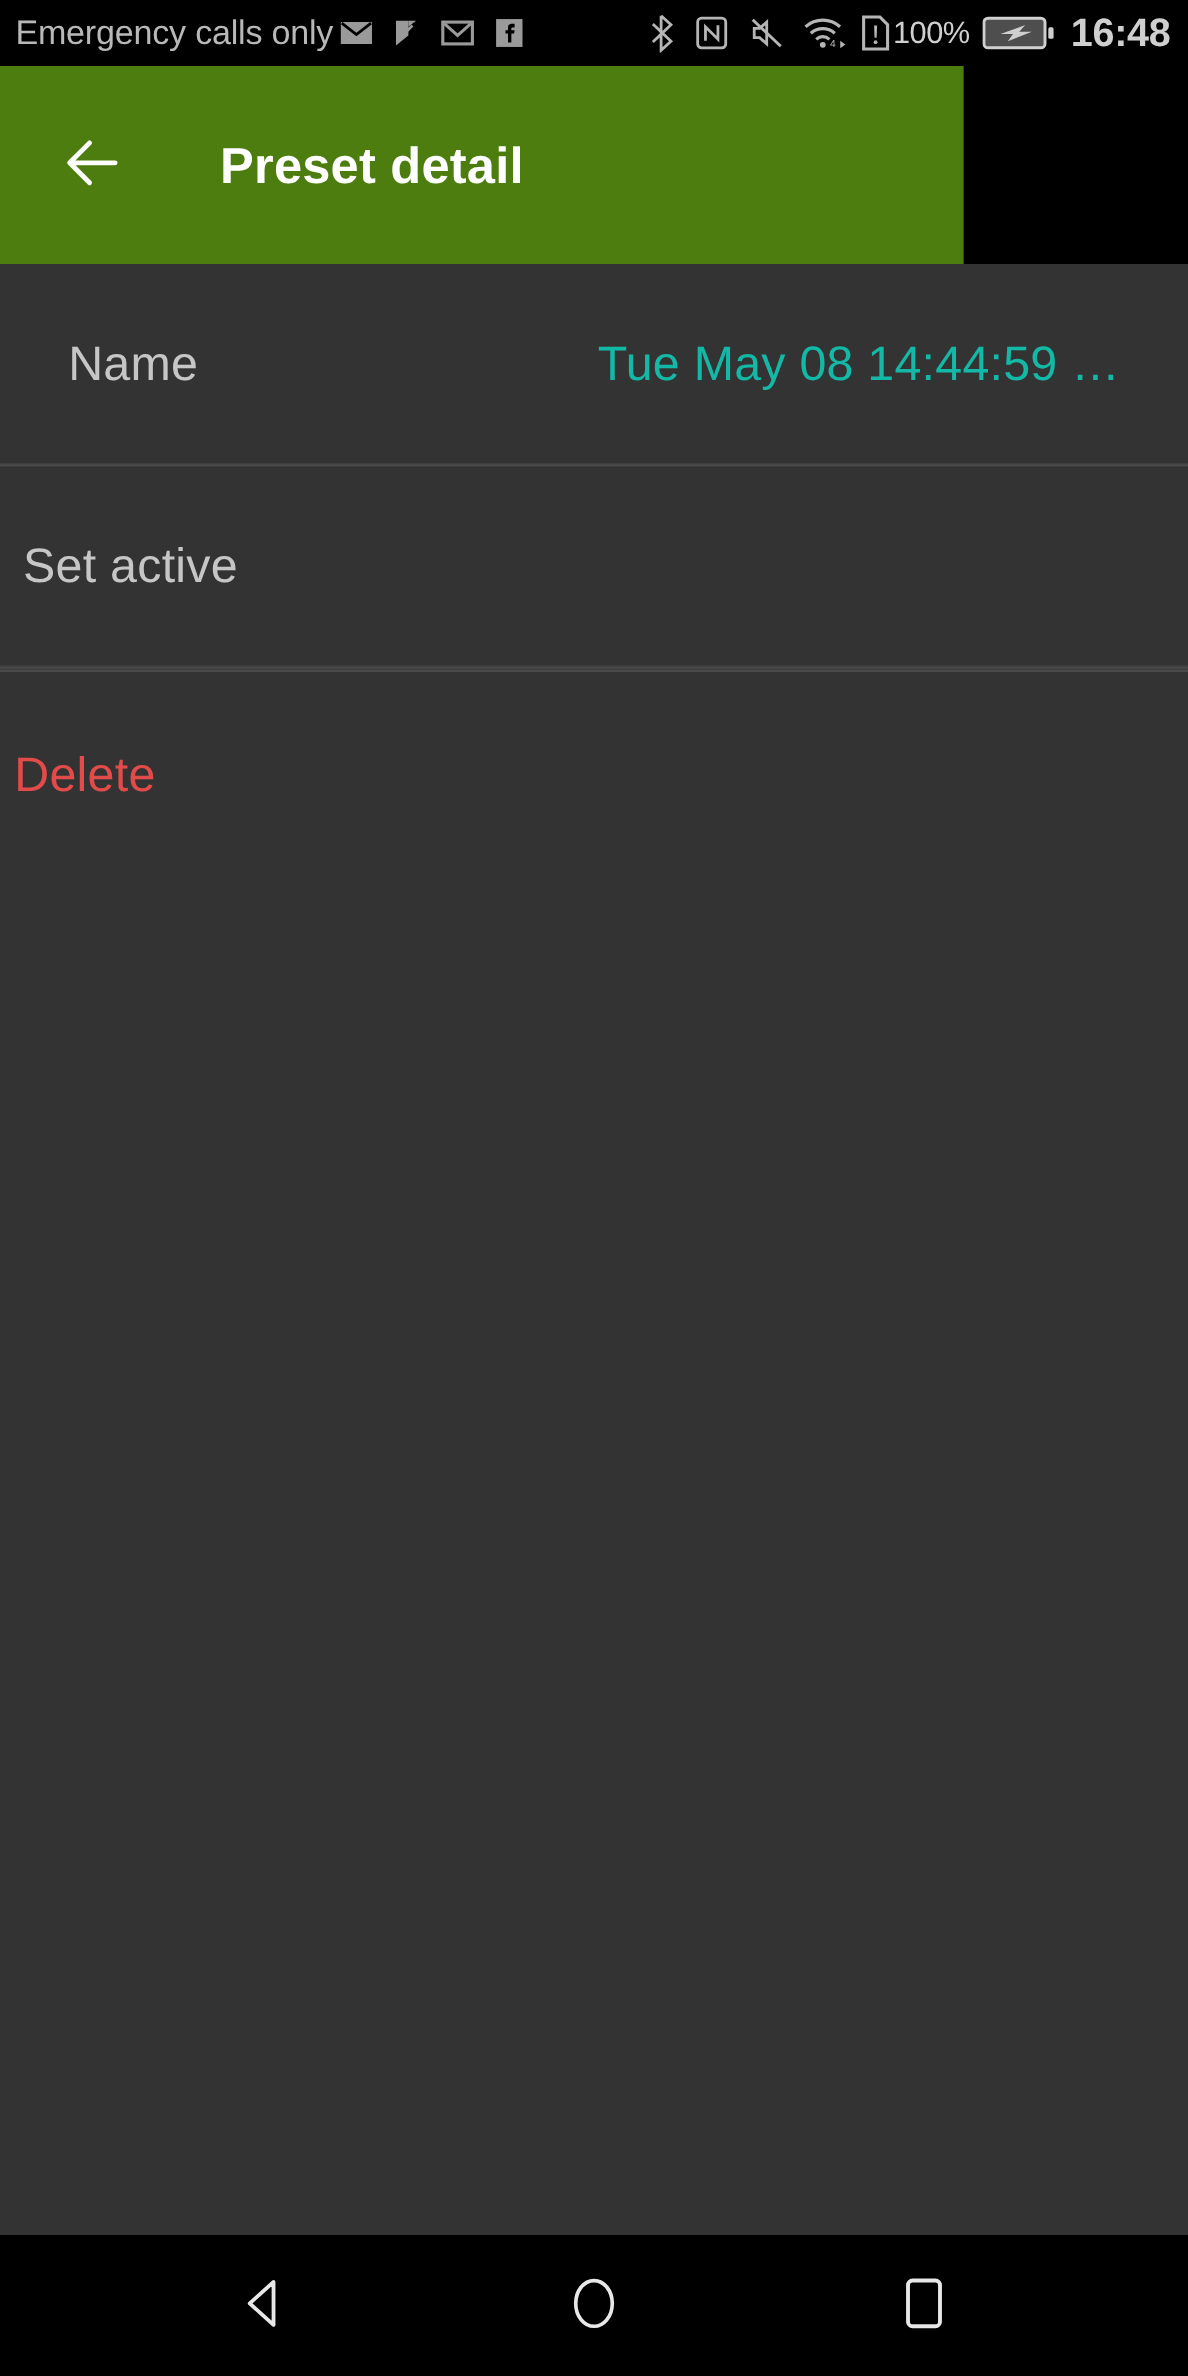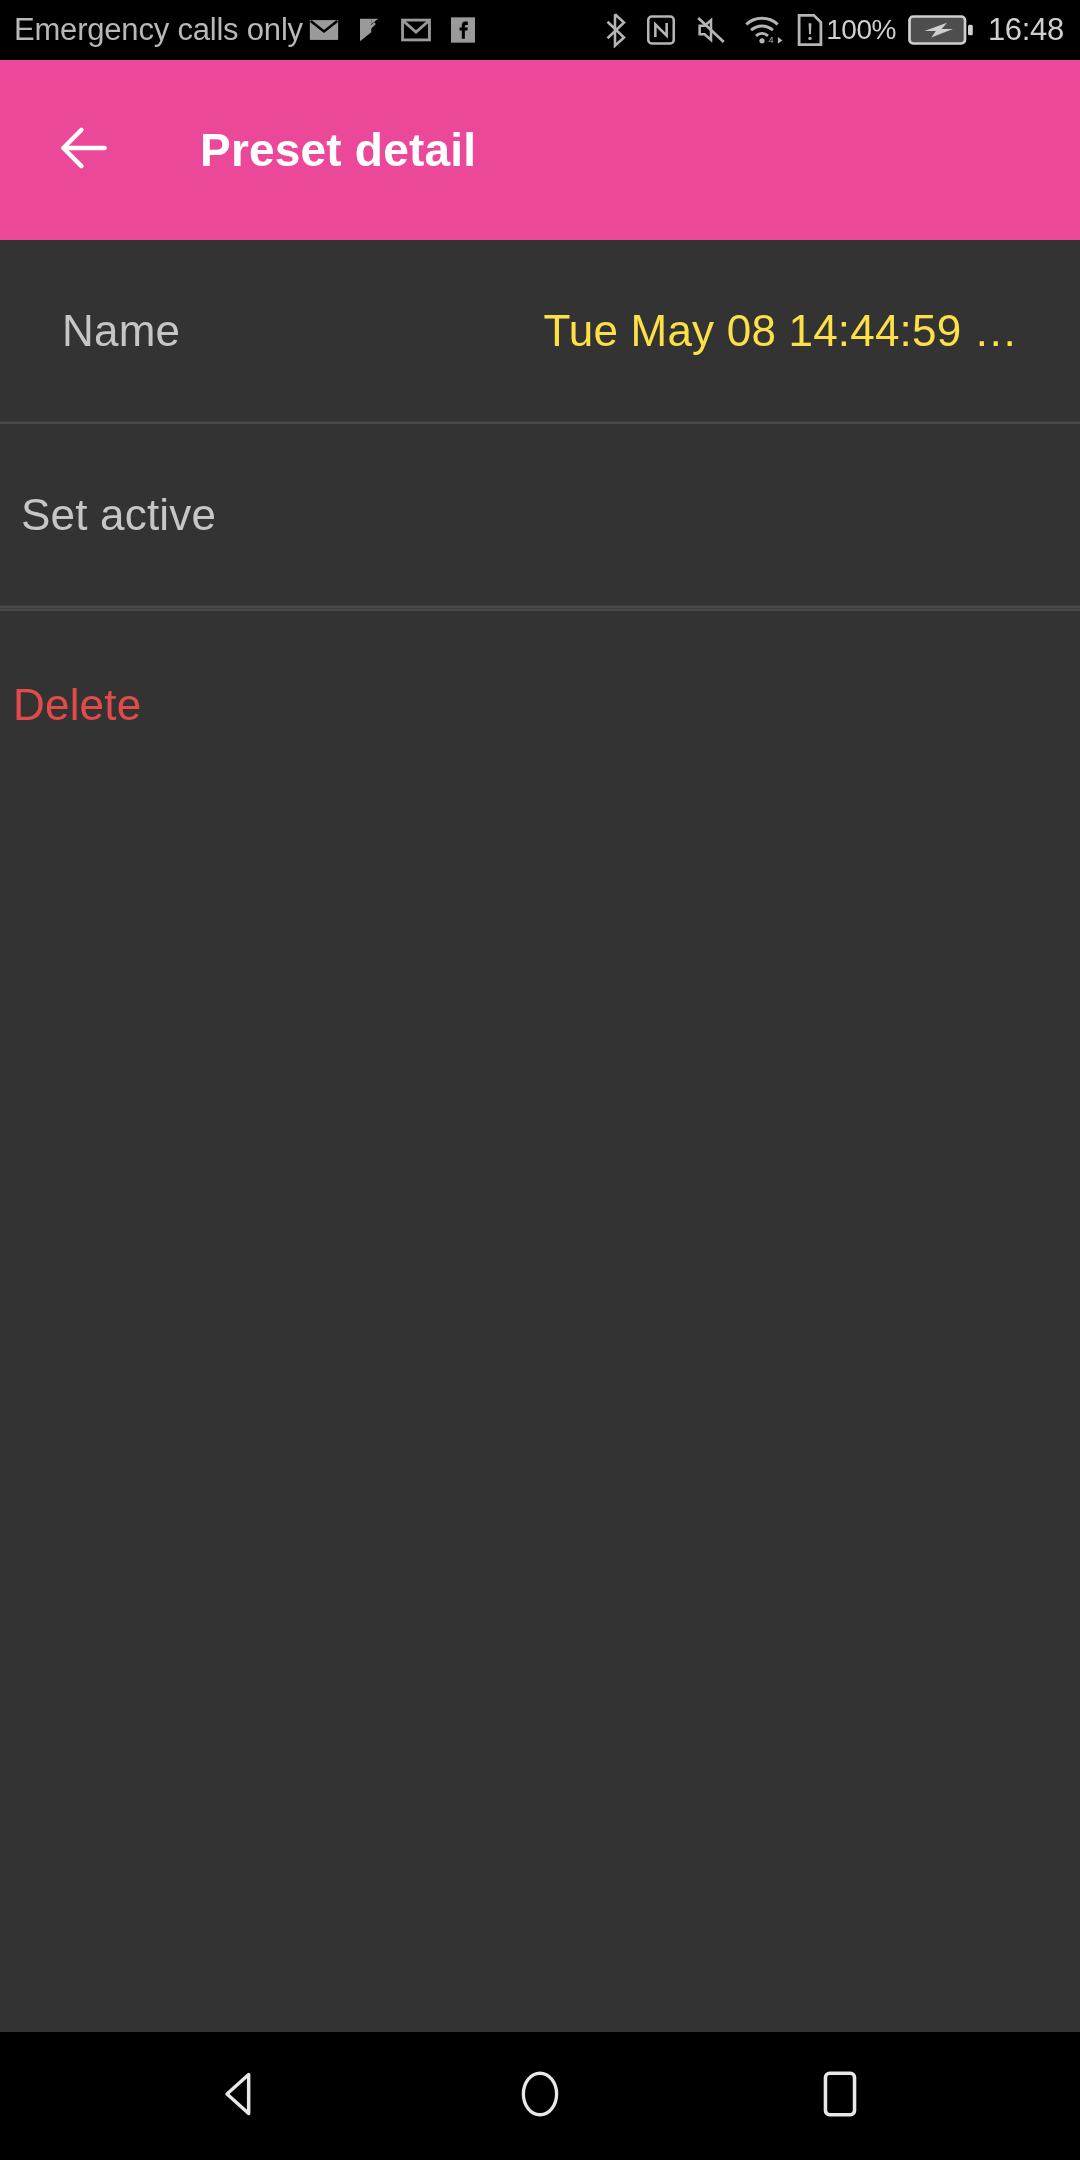--- a/index.html
+++ b/index.html
@@ -53,32 +53,33 @@
   }
   .sicon svg { display:block; }
   .pct-text {
     color: #cfcfcf;
     font-size: 28px;
     letter-spacing: -0.5px;
     margin-left: 2px;
   }
   .clock-text {
     color: #cfcfcf;
-    font-size: 31px;
+    font-size: 36px;
     letter-spacing: -0.3px;
     margin-left: 14px;
+    font-weight: bold;
   }
 
   
   .toolbar {
     position: absolute;
     top: 60px; left: 0;
-    width: 1080px;
+    width: 876px;
     height: 180px;
-    background: #ec4899;
+    background: #4d7c0f;
     display: flex;
     align-items: center;
   }
   .back-btn {
     width: 96px;
     height: 96px;
     margin-left: 36px;
     display: flex;
     align-items: center;
     justify-content: center;
@@ -115,21 +116,21 @@
 
   .row-label {
     color: #c6c6c6;
     font-size: 44px;
     letter-spacing: 0.2px;
     white-space: nowrap;
   }
   .row-label.danger { color: #e34b4b; }
 
   .row-value {
-    color: #fde047;
+    color: #14b8a6;
     font-size: 44px;
     letter-spacing: 0.2px;
     margin-left: auto;
     white-space: nowrap;
     overflow: hidden;
     text-overflow: clip;
     max-width: 660px;
   }
 
   .divider {

